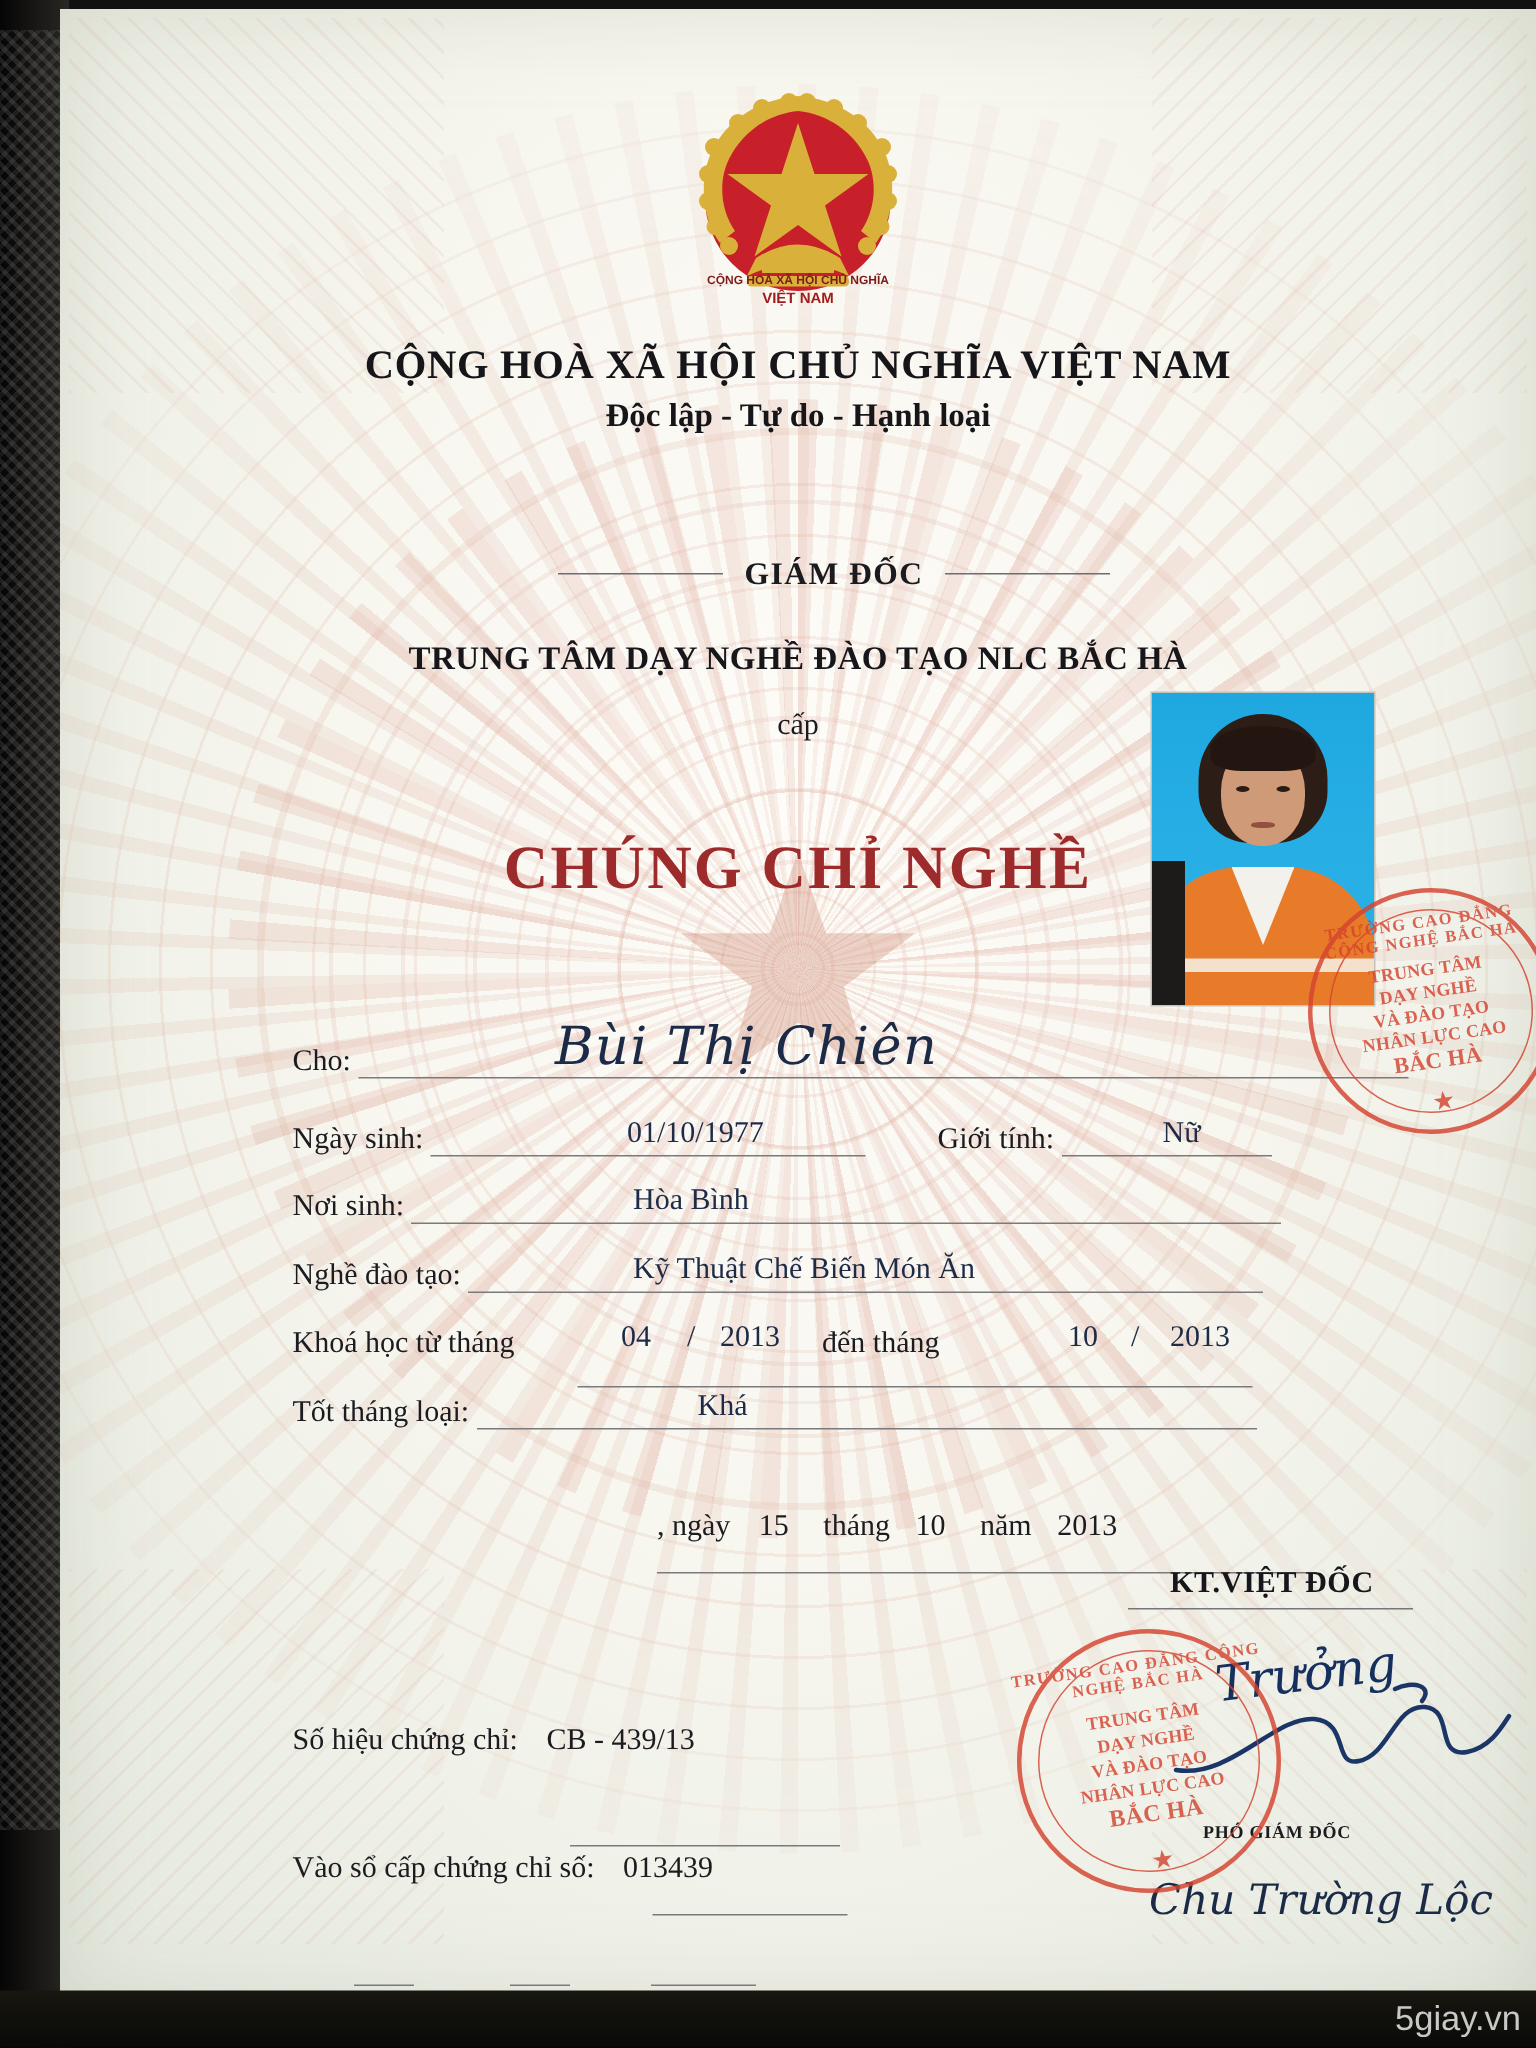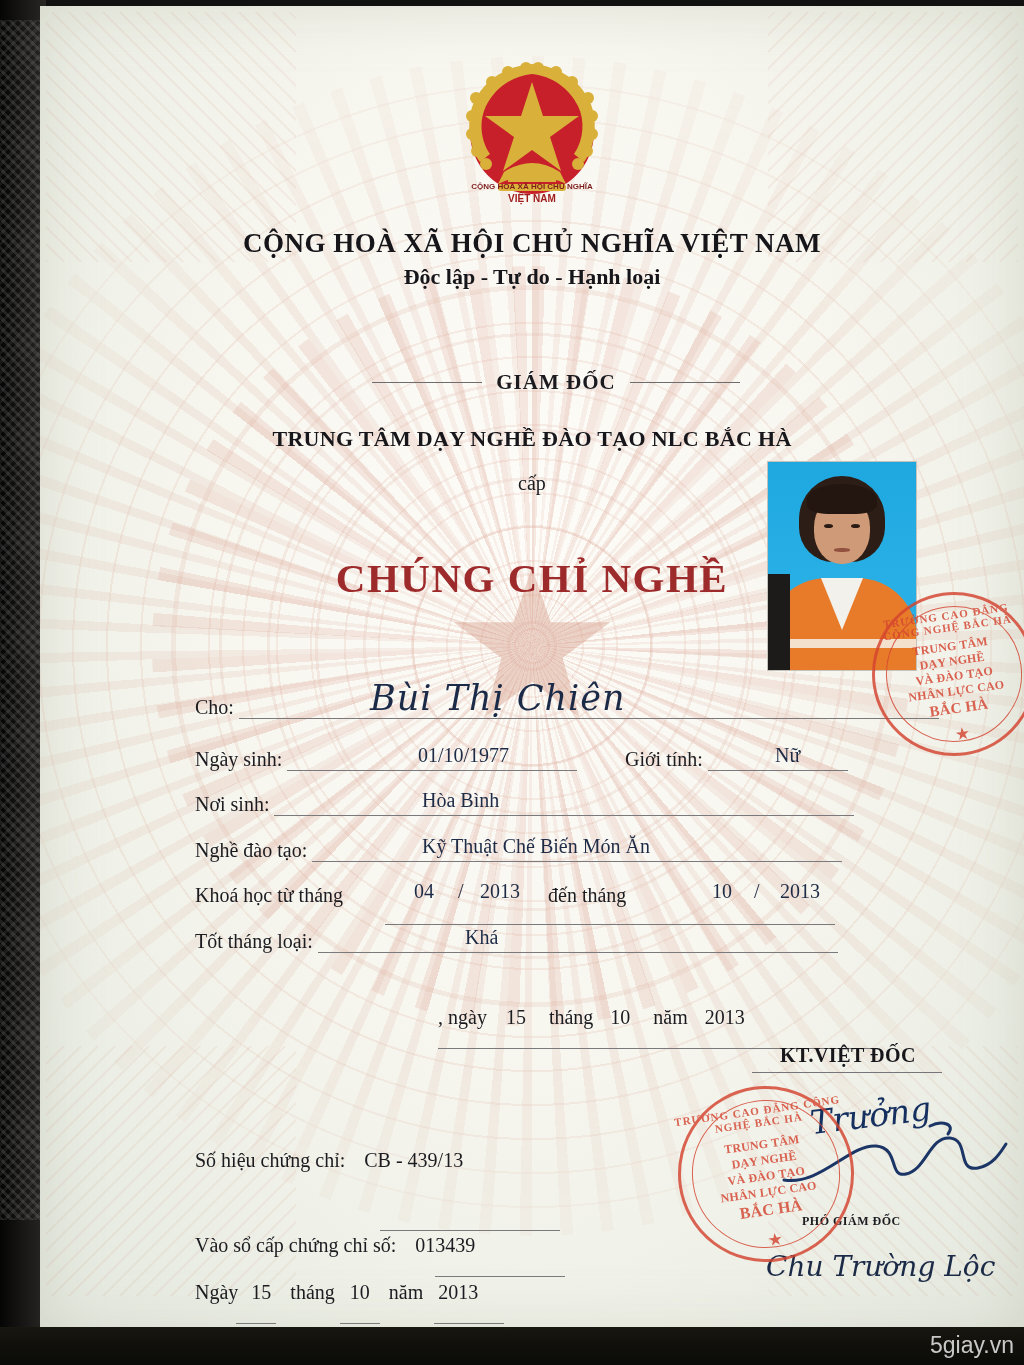--- a/index.html
+++ b/index.html
@@ -591,28 +591,20 @@
         <span style="margin-left:14px;">CB - 439/13</span>
       </div>
       <div class="rule" style="position:absolute; left:340px; top:1204px; width:180px;"></div>
 
       <div class="footer-line" style="left:155px; top:1228px;">
         <span>Vào sổ cấp chứng chỉ số:</span>
         <span style="margin-left:14px;">013439</span>
       </div>
       <div class="rule" style="position:absolute; left:395px; top:1250px; width:130px;"></div>
 
-      <div class="footer-line" style="left:155px; top:1275px;">
-        <span>Ngày</span>
-        <span style="margin-left:8px;">15</span>
-        <span style="margin-left:14px;">tháng</span>
-        <span style="margin-left:10px;">10</span>
-        <span style="margin-left:14px;">năm</span>
-        <span style="margin-left:10px;">2013</span>
-      </div>
       <div class="rule" style="position:absolute; left:196px; top:1297px; width:40px;"></div>
       <div class="rule" style="position:absolute; left:300px; top:1297px; width:40px;"></div>
       <div class="rule" style="position:absolute; left:394px; top:1297px; width:70px;"></div>
 
       <div class="stamp stamp1">
         <div class="inner-ring"></div>
         <div class="arc" style="top:14px;">TRƯỜNG CAO ĐẲNG CÔNG NGHỆ BẮC HÀ</div>
         <div class="mid" style="top:44px;">TRUNG TÂM</div>
         <div class="mid" style="top:59px;">DẠY NGHỀ</div>
         <div class="mid" style="top:74px;">VÀ ĐÀO TẠO</div>

